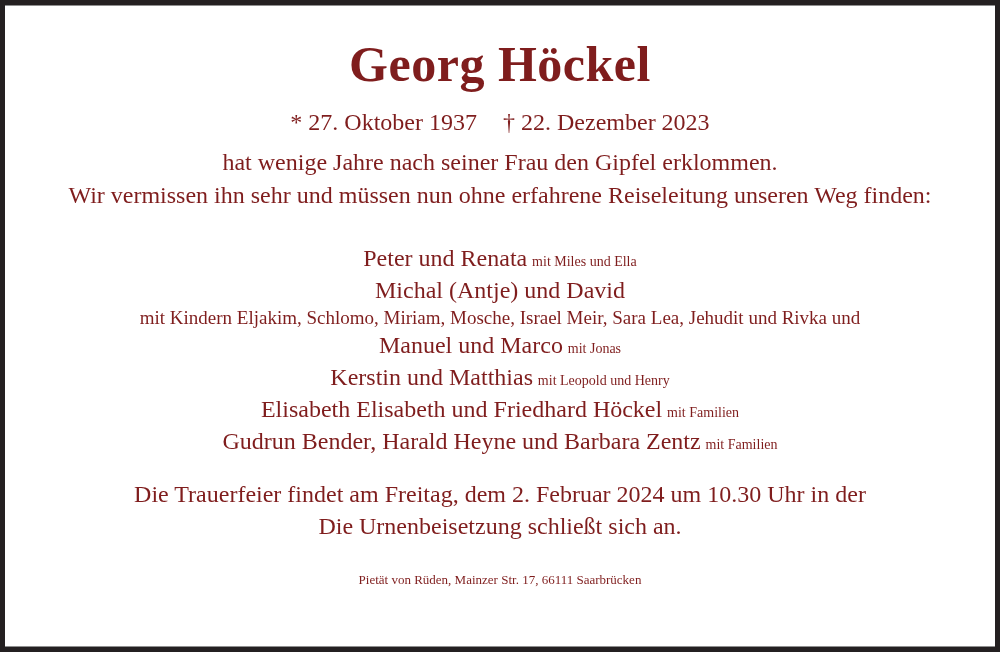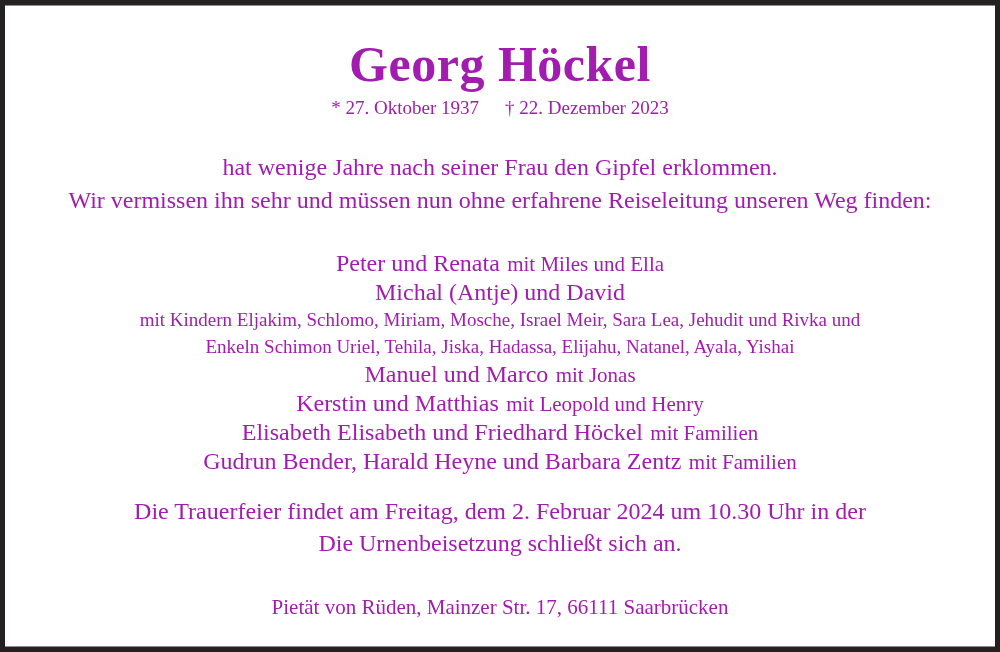--- a/index.html
+++ b/index.html
@@ -8,66 +8,66 @@
     background: #ffffff;
   }
   .card {
     box-sizing: border-box;
     width: 1000px;
     height: 652px;
     background: #ffffff;
     border: 5px solid #242021;
     box-shadow: inset 0 1px 0 #8f8f8f, inset 0 -1px 0 #8f8f8f;
     font-family: "Liberation Serif", "DejaVu Serif", serif;
-    color: #a21caf;
+    color: #7f1d1d;
     text-align: center;
     overflow: hidden;
     padding-top: 30px;
   }
   .name {
     font-size: 50px;
     font-weight: bold;
     line-height: 58px;
     letter-spacing: 0.5px;
   }
   .dates {
-    font-size: 19px;
+    font-size: 24px;
     line-height: 30px;
-    margin-top: 0;
+    margin-top: 14px;
   }
   .dates .death-date { margin-left: 26px; }
   .intro {
     font-size: 24px;
     line-height: 33px;
-    margin-top: 28px;
+    margin-top: 9px;
   }
   .mourners {
     margin-top: 32px;
   }
   .mourner-row {
     font-size: 24px;
     line-height: 28px;
   }
   .mourner-row .sub {
-    font-size: 21px;
+    font-size: 14px;
     margin-left: 0.35em;
   }
   .mourner-row.small-row {
     font-size: 19px;
     line-height: 27px;
   }
   .funeral {
     font-size: 24px;
     line-height: 32px;
     margin-top: 19px;
   }
   .footer {
-    font-size: 21px;
+    font-size: 13px;
     line-height: 24px;
-    margin-top: 36px;
+    margin-top: 26px;
   }
 </style>
 </head>
 <body>
 
 <div class="card">
 
   <div class="name">Georg Höckel</div>
 
   <div class="dates">
@@ -82,23 +82,20 @@
   <div class="mourners">
     <div class="mourner-row">
       <span class="main">Peter und Renata</span><span class="sub">mit Miles und Ella</span>
     </div>
     <div class="mourner-row">
       <span class="main">Michal (Antje) und David</span>
     </div>
     <div class="mourner-row small-row">
       <span>mit Kindern Eljakim, Schlomo, Miriam, Mosche, Israel Meir, Sara Lea, Jehudit und Rivka und</span>
     </div>
-    <div class="mourner-row small-row">
-      <span>Enkeln Schimon Uriel, Tehila, Jiska, Hadassa, Elijahu, Natanel, Ayala, Yishai</span>
-    </div>
     <div class="mourner-row">
       <span class="main">Manuel und Marco</span><span class="sub">mit Jonas</span>
     </div>
     <div class="mourner-row">
       <span class="main">Kerstin und Matthias</span><span class="sub">mit Leopold und Henry</span>
     </div>
     <div class="mourner-row">
       <span class="main">Elisabeth Elisabeth und Friedhard Höckel</span><span class="sub">mit Familien</span>
     </div>
     <div class="mourner-row">

